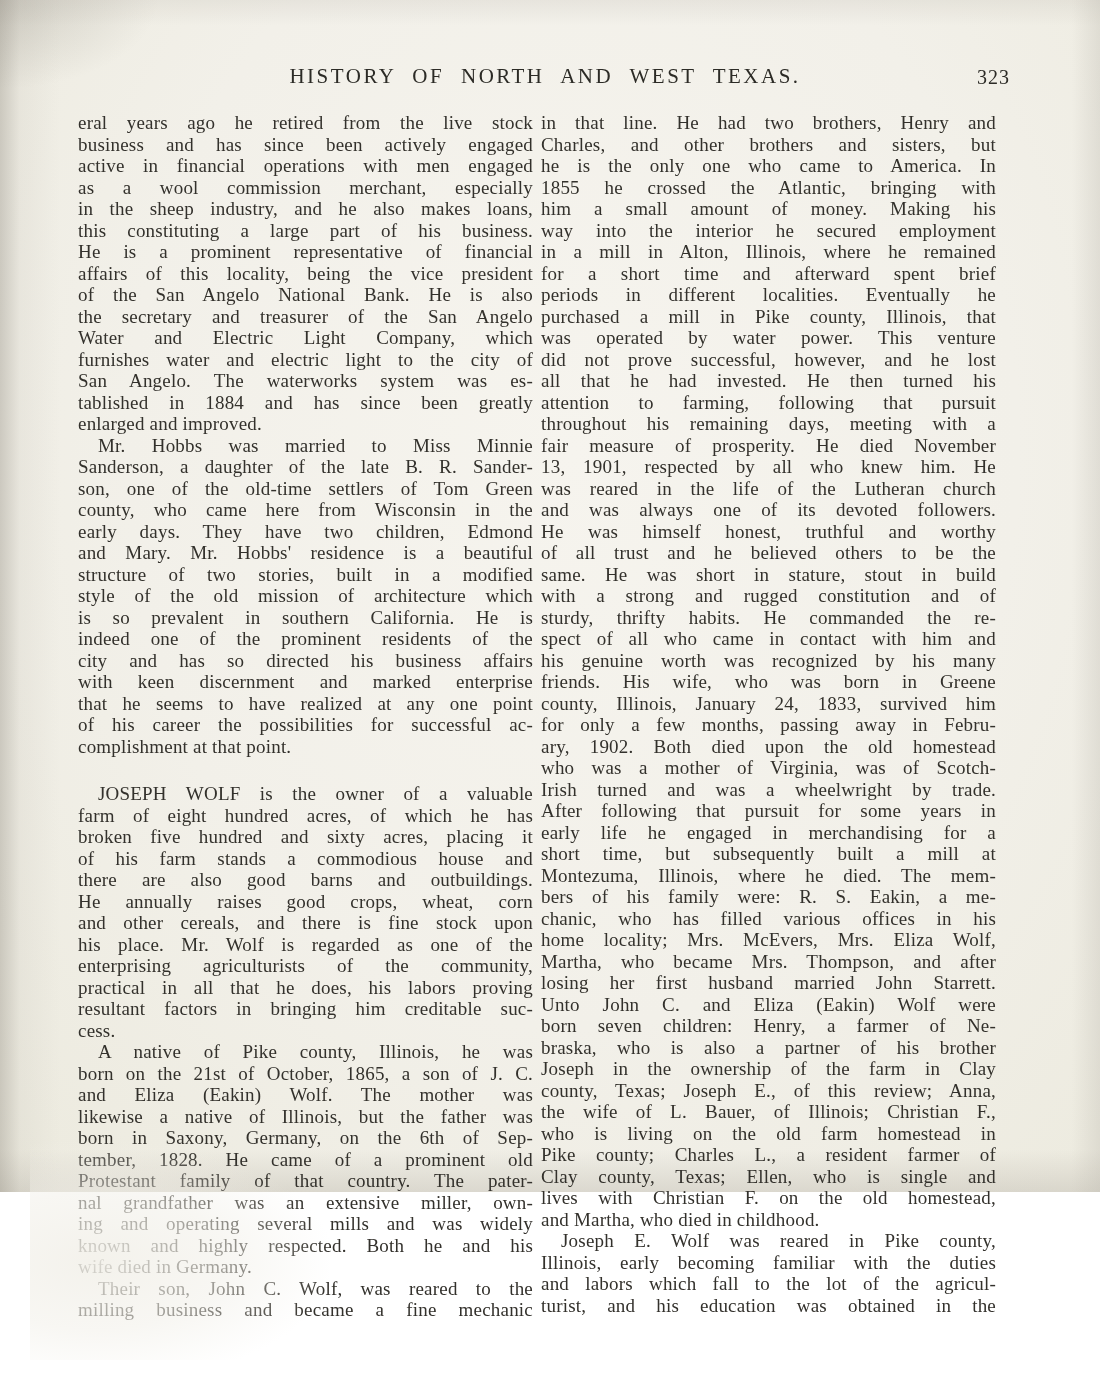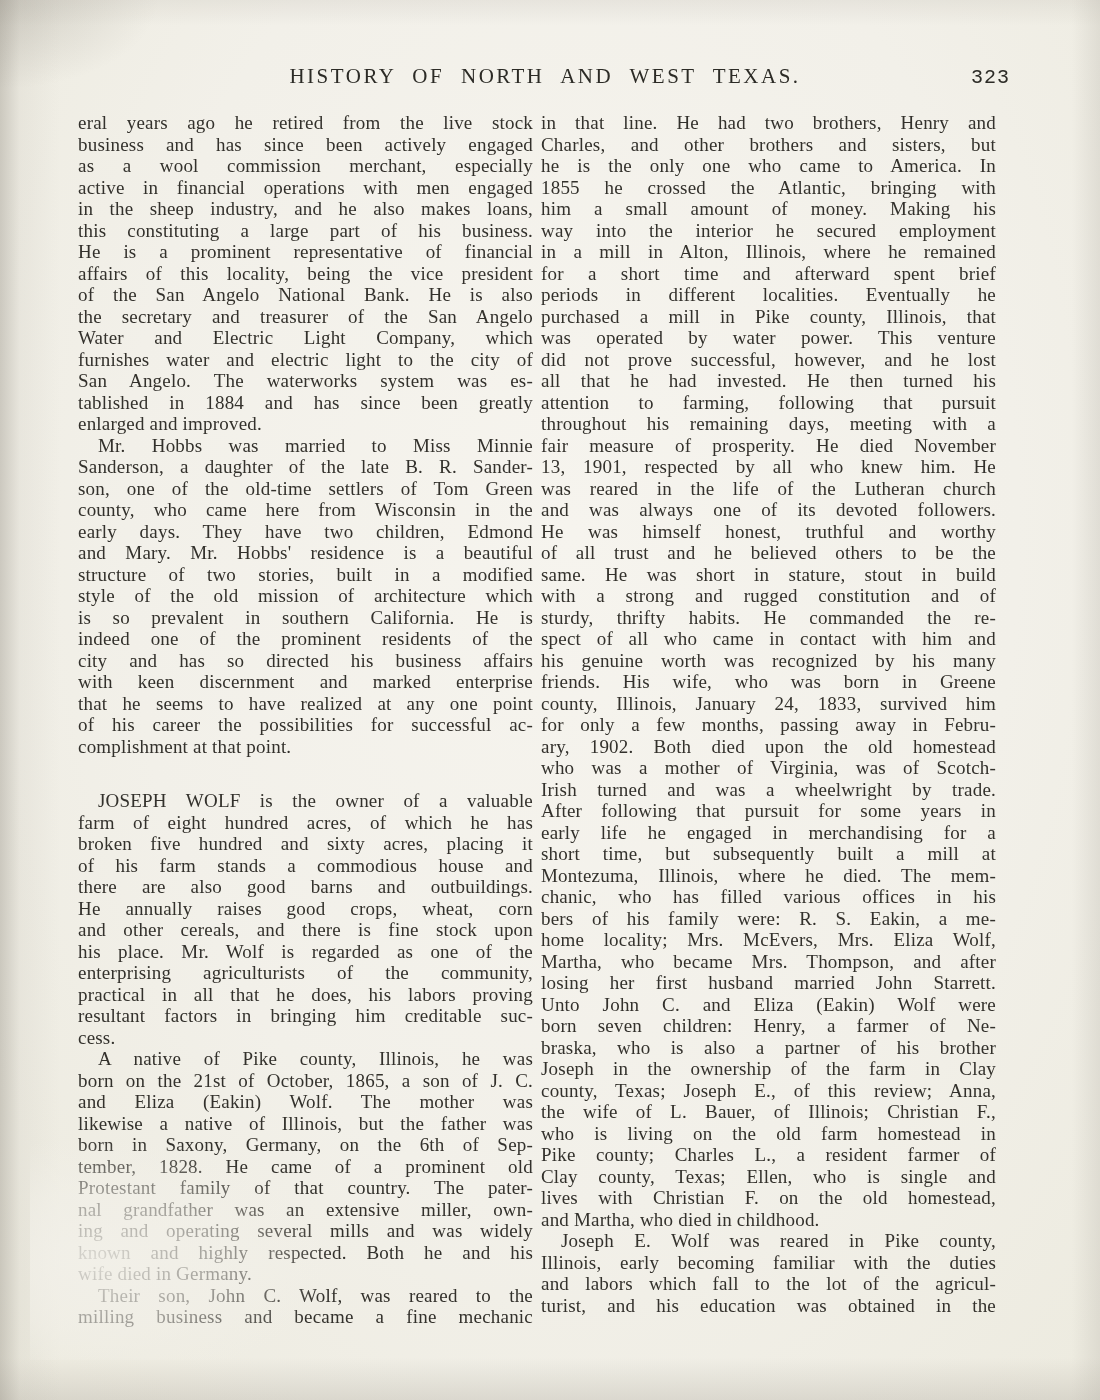--- a/index.html
+++ b/index.html
@@ -8,21 +8,21 @@
   }
   body {
     width: 1100px;
     height: 1400px;
     overflow: hidden;
     font-family: "Liberation Serif", "DejaVu Serif", serif;
   }
   .page {
     position: relative;
     width: 1100px;
-    height: 1400px;
+    height: 1192px;
     color: #33312c;
     background-color: #f2f0e9;
     background-image:
       linear-gradient(to right, rgba(150,145,135,0.40) 0px, rgba(195,191,182,0.18) 20px, rgba(242,240,233,0) 60px),
       linear-gradient(to left, rgba(185,181,172,0.30) 0px, rgba(242,240,233,0) 28px),
       linear-gradient(to bottom, rgba(200,196,187,0.28) 0px, rgba(242,240,233,0) 26px),
       linear-gradient(to top, rgba(180,175,165,0.35) 0px, rgba(242,240,233,0) 42px),
       radial-gradient(ellipse at 52% 38%, #f6f4ee 0%, #f2f0e9 55%, #eceade 100%);
   }
   .running-head-row {
@@ -43,37 +43,36 @@
     color: #2c2b26;
     white-space: nowrap;
   }
   .page-number {
     position: absolute;
     right: 2px;
     top: 2px;
     font-size: 20px;
     letter-spacing: 1px;
     color: #2c2b26;
-    font-family: Liberation Mono, monospace;
   }
   .columns {
     position: absolute;
     top: 112px;
     left: 78px;
     display: flex;
     gap: 8px;
   }
   .column {
     width: 455px;
   }
   .paragraph {
     margin: 0;
   }
   .paragraph.section-break {
-    margin-top: 33px;
+    margin-top: 26px;
   }
   .line {
     height: 21.5px;
     line-height: 21.5px;
     font-size: 19px;
     text-align: justify;
     text-align-last: justify;
     overflow: hidden;
     white-space: nowrap;
     letter-spacing: 0.2px;
@@ -120,22 +119,22 @@
   <div class="running-head-row">
     <div class="running-head">HISTORY OF NORTH AND WEST TEXAS.</div>
     <div class="page-number">323</div>
   </div>
 
   <div class="columns">
     <div class="column">
         <div class="paragraph">
           <div class="line">eral years ago he retired from the live stock</div>
           <div class="line">business and has since been actively engaged</div>
+          <div class="line">active in financial operations with men engaged</div>
           <div class="line">as a wool commission merchant, especially</div>
-          <div class="line">active in financial operations with men engaged</div>
           <div class="line">in the sheep industry, and he also makes loans,</div>
           <div class="line">this constituting a large part of his business.</div>
           <div class="line">He is a prominent representative of financial</div>
           <div class="line">affairs of this locality, being the vice president</div>
           <div class="line">of the San Angelo National Bank.  He is also</div>
           <div class="line">the secretary and treasurer of the San Angelo</div>
           <div class="line">Water and Electric Light Company, which</div>
           <div class="line">furnishes water and electric light to the city of</div>
           <div class="line">San Angelo.  The waterworks system was es-</div>
           <div class="line">tablished in 1884 and has since been greatly</div>
@@ -221,22 +220,22 @@
           <div class="line">friends.  His wife, who was born in Greene</div>
           <div class="line">county, Illinois, January 24, 1833, survived him</div>
           <div class="line">for only a few months, passing away in Febru-</div>
           <div class="line">ary, 1902.  Both died upon the old homestead</div>
           <div class="line">who was a mother of Virginia, was of Scotch-</div>
           <div class="line">Irish turned and was a wheelwright by trade.</div>
           <div class="line">After following that pursuit for some years in</div>
           <div class="line">early life he engaged in merchandising for a</div>
           <div class="line">short time, but subsequently built a mill at</div>
           <div class="line">Montezuma, Illinois, where he died.  The mem-</div>
+          <div class="line">bers of his family were:  R. S. Eakin, a me-</div>
           <div class="line">chanic, who has filled various offices in his</div>
-          <div class="line">bers of his family were:  R. S. Eakin, a me-</div>
           <div class="line">home locality; Mrs. McEvers, Mrs. Eliza Wolf,</div>
           <div class="line">Martha, who became Mrs. Thompson, and after</div>
           <div class="line">losing her first husband married John Starrett.</div>
           <div class="line">Unto John C. and Eliza (Eakin) Wolf were</div>
           <div class="line">born seven children:  Henry, a farmer of Ne-</div>
           <div class="line">braska, who is also a partner of his brother</div>
           <div class="line">Joseph in the ownership of the farm in Clay</div>
           <div class="line">county, Texas; Joseph E., of this review; Anna,</div>
           <div class="line">the wife of L. Bauer, of Illinois; Christian F.,</div>
           <div class="line">who is living on the old farm homestead in</div>

